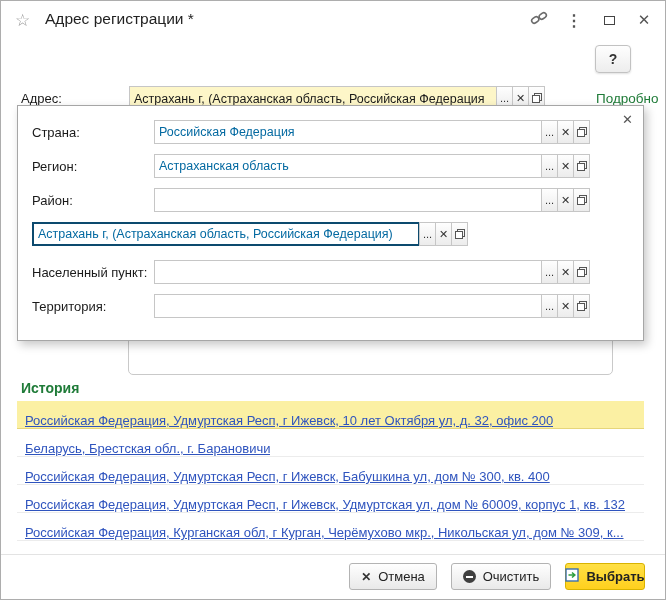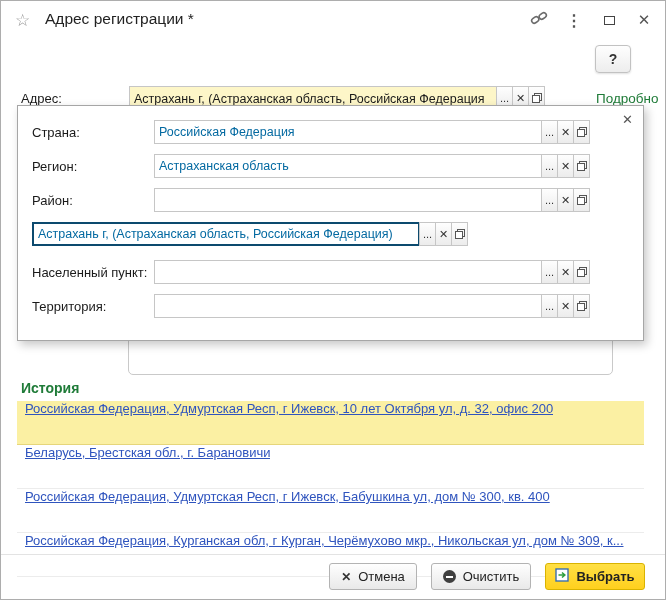--- a/index.html
+++ b/index.html
@@ -51,34 +51,34 @@
   .field-row { display:flex; align-items:center; height:24px; margin:0 0 10px 14px; }
   .field-row:nth-child(4) { margin-bottom:14px; }
   .field-label { width:122px; flex:none; font-size:13px; }
   .field-input { width:388px; height:24px; border:1px solid #c6c6c6; background:#fff;
     font-size:12.5px; padding:0 4px; font-family:inherit; color:#0369a1; }
   .field-input.focused { border:2px solid #0c4a6e; }
 
   
   .history-title { position:absolute; left:20px; top:379px; font-size:14px; font-weight:bold; color:#1f7b38; }
   .history-list { position:absolute; left:16px; top:400px; width:627px; }
-  .history-row { height:44px; display:flex; align-items:flex-start; padding:0 8px;
+  .history-row { height:28px; display:flex; align-items:flex-end; padding:0 8px;
     border-bottom:1px solid #ececec; background:#fff; cursor:pointer; overflow:hidden; }
   .history-row.selected { background:#fbf0a3; border-bottom:1px solid #e6d67a; }
   .history-row a { color:#2f54be; text-decoration:underline; font-size:13px; white-space:nowrap; overflow:hidden; }
 
   
   .footer-sep { position:absolute; left:0; right:0; bottom:44px; border-top:1px solid #e3e3e3; }
   .footer { position:absolute; right:20px; bottom:9px; display:flex; gap:14px; }
   .btn { height:27px; display:flex; align-items:center; justify-content:center; gap:7px;
     border:1px solid #b3b3b3; border-radius:3px; background:linear-gradient(#fefefe,#e9e9e9);
     font-size:13px; color:#222; cursor:pointer; font-family:inherit; }
   .btn-cancel { width:88px; }
   .btn-clear { width:100px; }
-  .btn-primary { width:100px; background:linear-gradient(#ffe045,#ffd01e); border-color:#d9b300; font-weight:bold; }
+  .btn-primary { width:80px; background:linear-gradient(#ffe045,#ffd01e); border-color:#d9b300; font-weight:bold; }
   .x-ic { font-size:12px; font-weight:bold; color:#333; }
   .minus-circle { width:13px; height:13px; border-radius:50%; background:#3f3f3f; position:relative; flex:none; }
   .minus-circle::after { content:""; position:absolute; left:3px; top:5.5px; width:7px; height:2px; background:#fff; }
 </style>
 </head>
 <body>
 
 <div class="window">
 
   <div class="titlebar">
@@ -176,20 +176,23 @@
   <div class="history-title">История</div>
   <div class="history-list">
       <div class="history-row selected">
     <a href="#">Российская Федерация, Удмуртская Респ, г Ижевск, 10 лет Октября ул, д. 32, офис 200</a>
   </div>
       <div class="history-row">
     <a href="#">Беларусь, Брестская обл., г. Барановичи</a>
   </div>
       <div class="history-row">
     <a href="#">Российская Федерация, Удмуртская Респ, г Ижевск, Бабушкина ул, дом № 300, кв. 400</a>
+  </div>
+      <div class="history-row">
+    <a href="#">Российская Федерация, Удмуртская Респ, г Ижевск, Удмуртская ул, дом № 60009, корпус 1, кв. 132</a>
   </div>
       <div class="history-row">
     <a href="#">Российская Федерация, Курганская обл, г Курган, Черёмухово мкр., Никольская ул, дом № 309, к...</a>
   </div>
     </div>
 
   <div class="footer-sep"></div>
   <div class="footer">
     <button class="btn btn-cancel">
       <span class="x-ic">✕</span>

